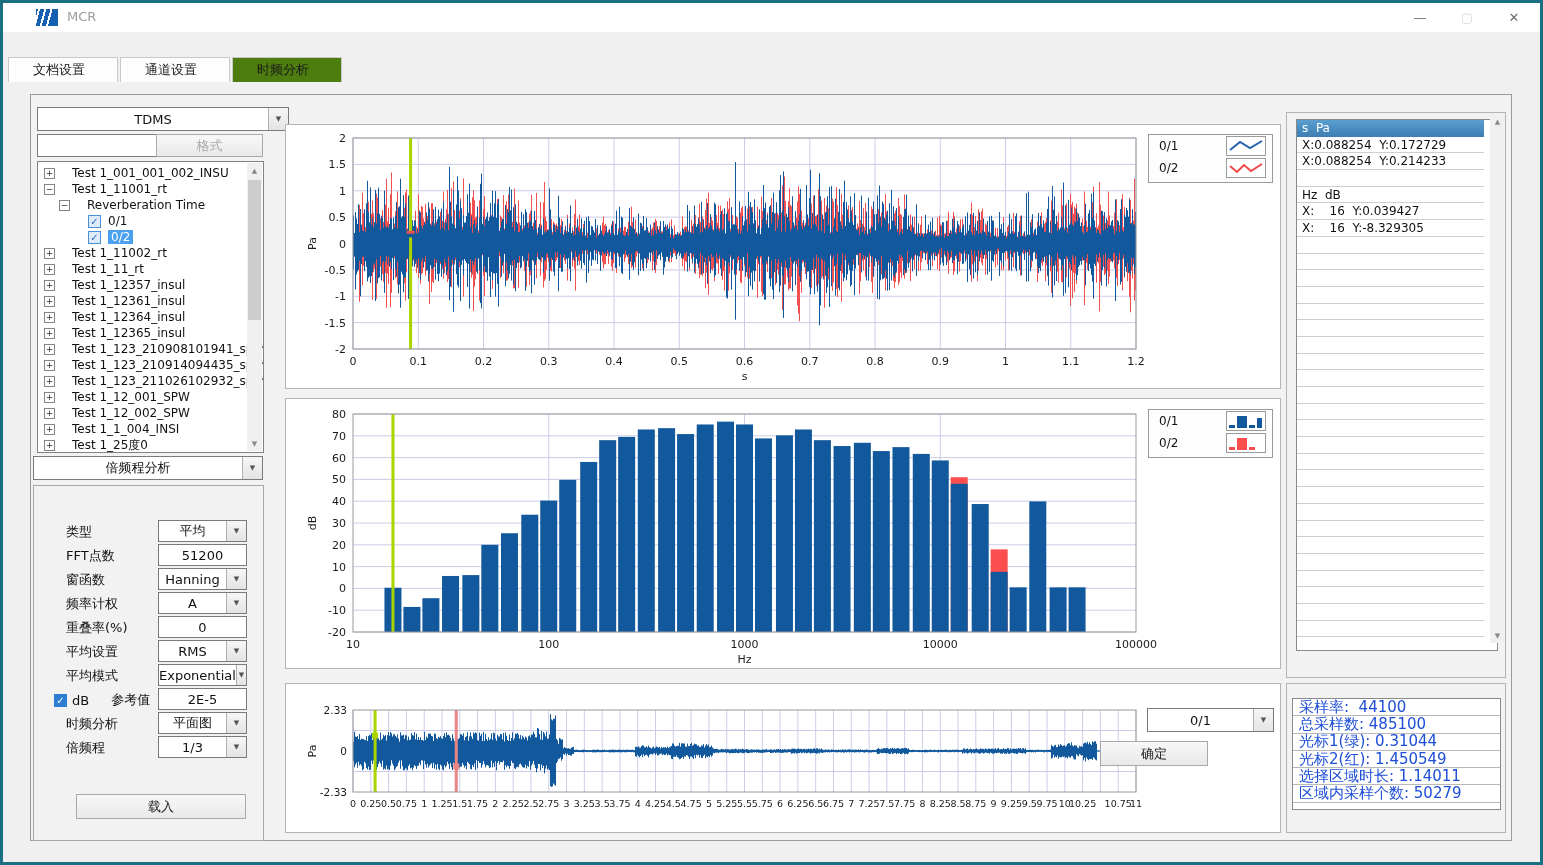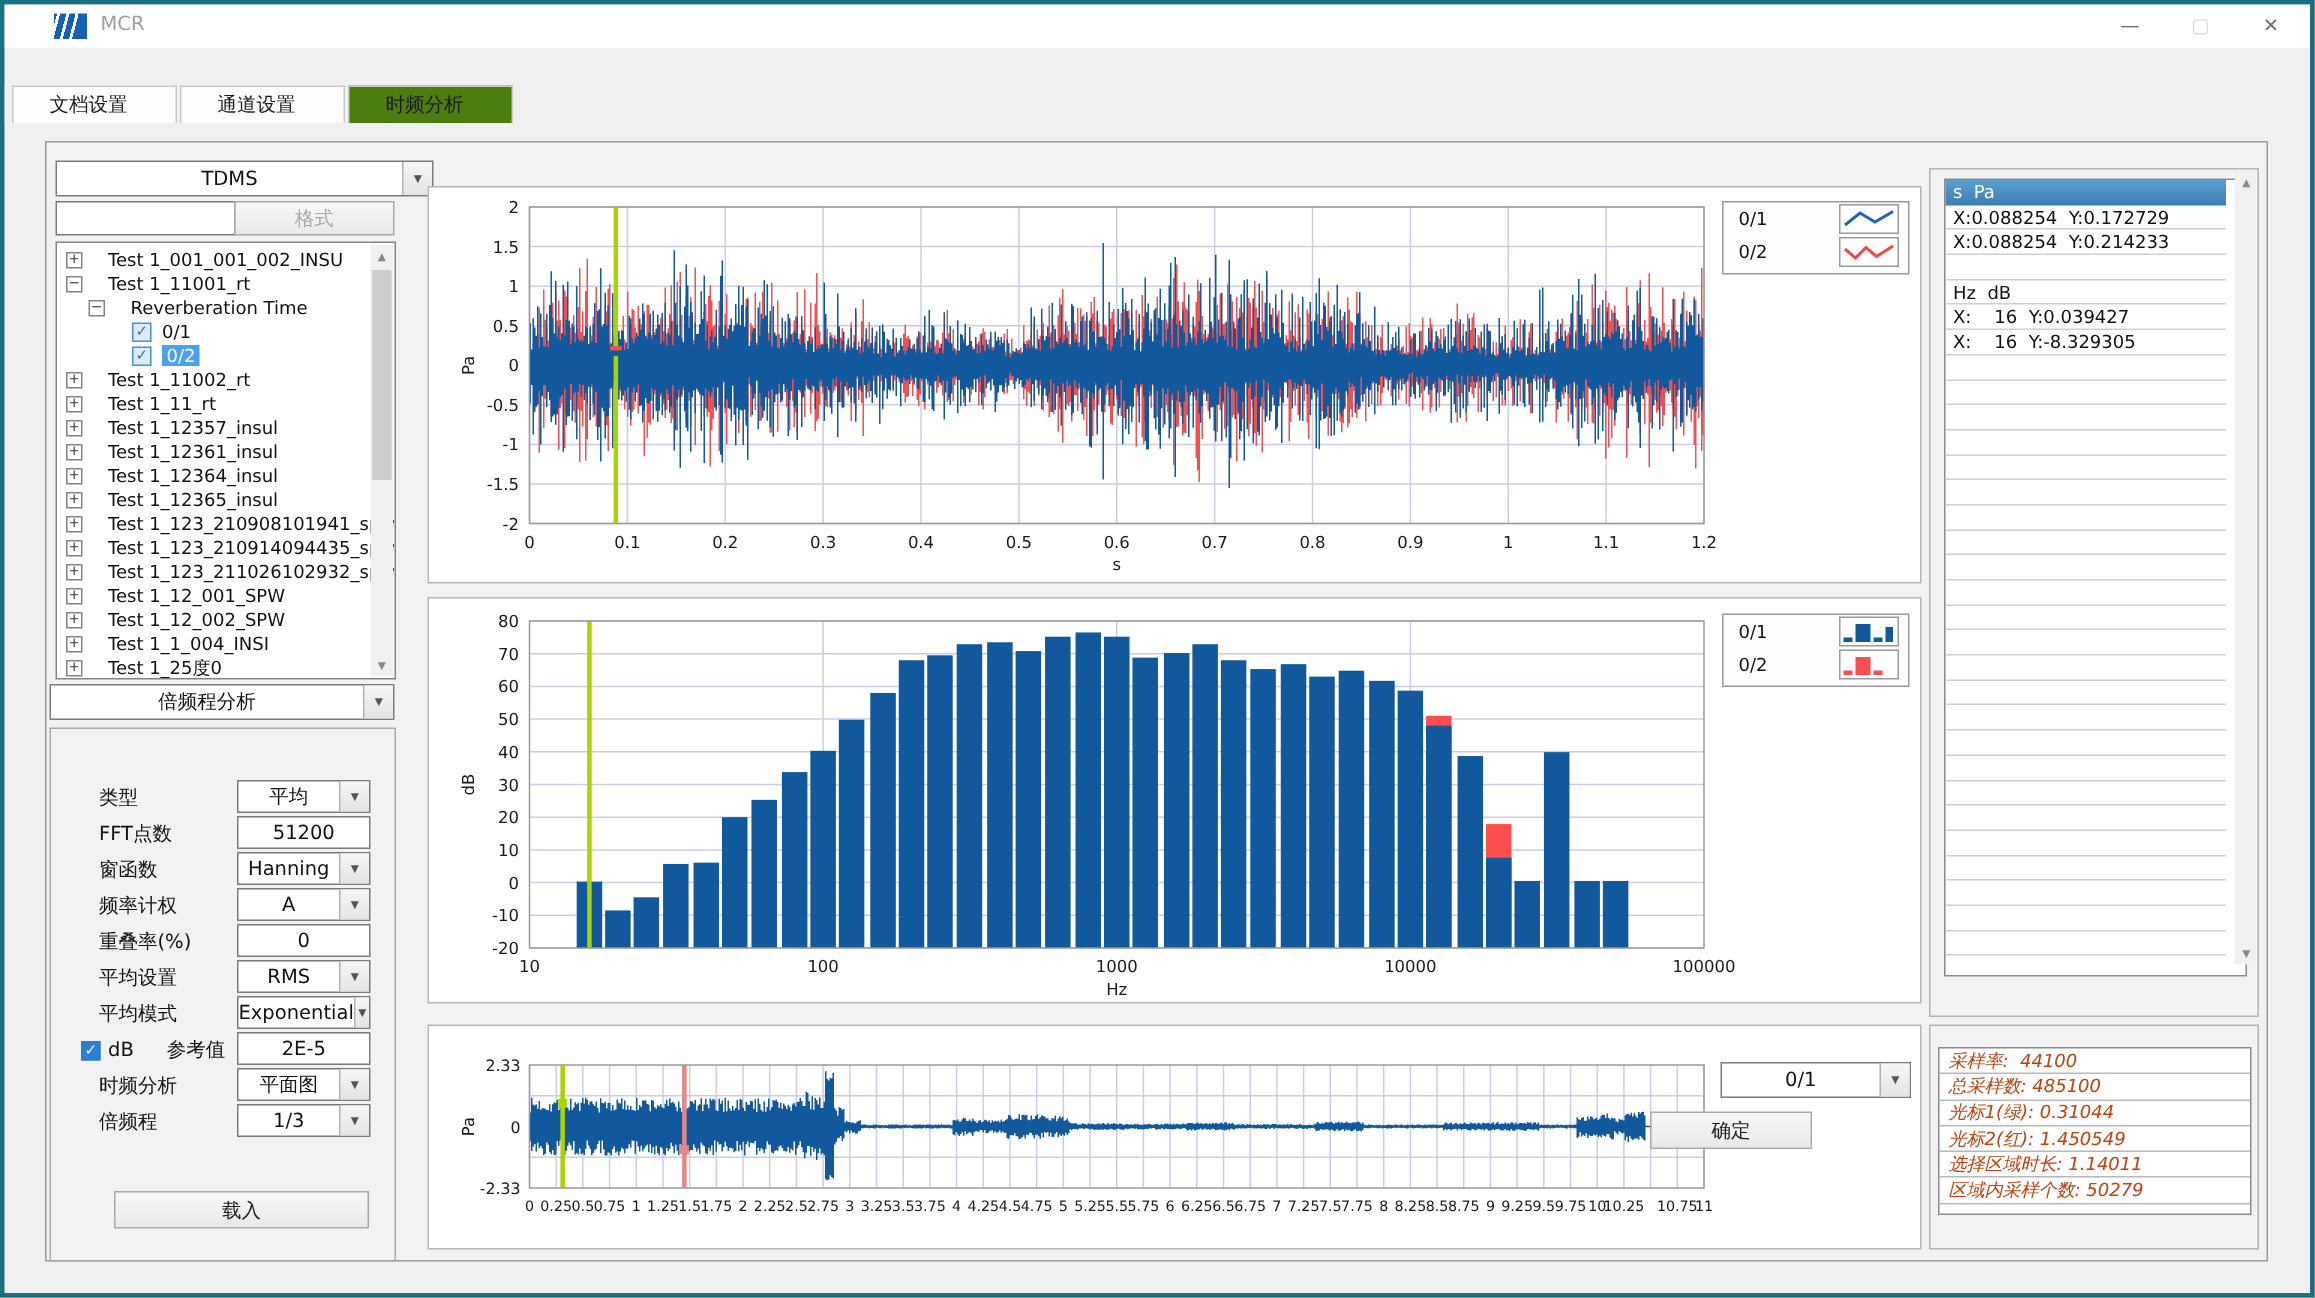--- a/index.html
+++ b/index.html
@@ -46,21 +46,21 @@
   .legend-row{height:22px;display:flex;align-items:center;padding:0 6px 0 10px;}
   .legend-label{flex:1;font-size:12px;color:#111;}
   .legend-icon{width:40px;height:20px;border:1px solid #9a9a9a;background:#fff;box-sizing:border-box;}
   
   .gbox{border:1px solid #b4b4b4;background:#f2f2f2;box-sizing:border-box;}
   #readout-list{position:absolute;left:9px;top:6px;width:202px;height:532px;background:#fff;border:1px solid #8a8a8a;box-sizing:border-box;}
   .ro-row{height:16.7px;border-bottom:1px solid #cfcfcf;font-size:12px;color:#111;display:flex;align-items:center;padding-left:5px;white-space:pre;box-sizing:border-box;}
   .ro-row.sel{background:linear-gradient(#5b9fd0,#3f7fb5);color:#fff;border-bottom:1px solid #3f7fb5;}
   #ro-scroll{position:absolute;right:1px;top:1px;width:14px;height:529px;background:#f0f0f0;}
   #info-list{position:absolute;left:5px;top:14px;width:209px;height:112px;background:#fff;border:1px solid #8a8a8a;box-sizing:border-box;}
-  .info-row{height:17.3px;border-bottom:1px solid #b8b8b8;font-size:12px;color:#c2410c;display:flex;align-items:center;padding-left:6px;white-space:pre;box-sizing:border-box;font-style:italic;}
+  .info-row{height:17.3px;border-bottom:1px solid #b8b8b8;font-size:15px;color:#1d4ed8;display:flex;align-items:center;padding-left:6px;white-space:pre;box-sizing:border-box;}
   .chart-box{background:#fff;border:1px solid #b4b4b4;box-sizing:border-box;}
   svg text{font-family:"DejaVu Sans","Liberation Sans",sans-serif;}
 </style>
 </head>
 <body>
 
 <div id="app">
 
   <div class="abs" id="titlebar">
     <div class="abs" id="logo"></div>

